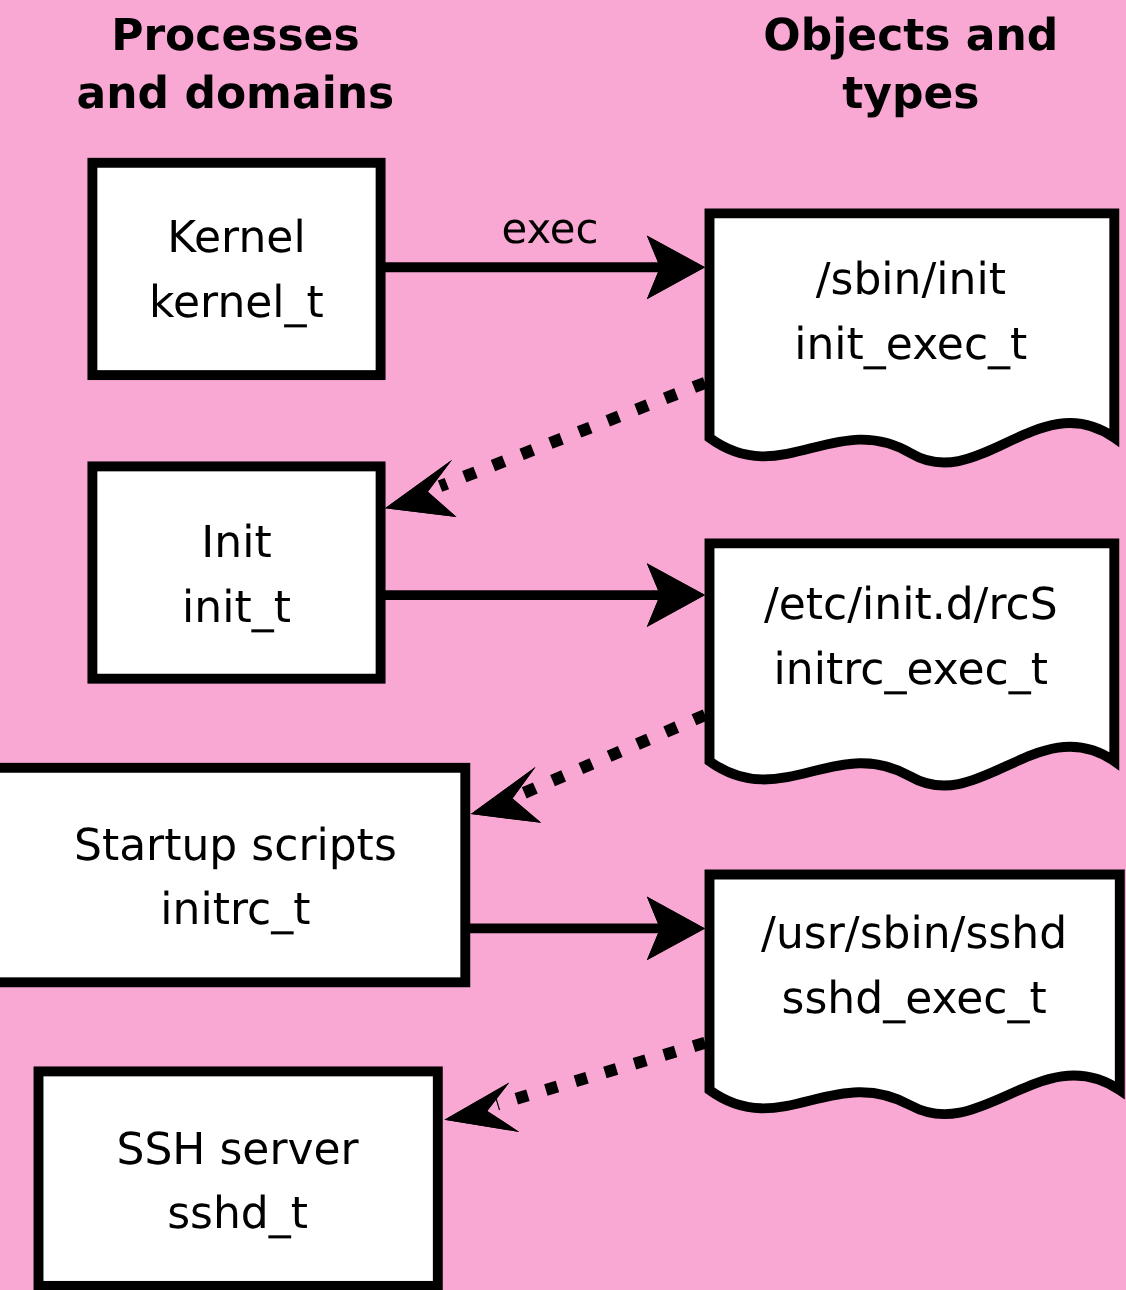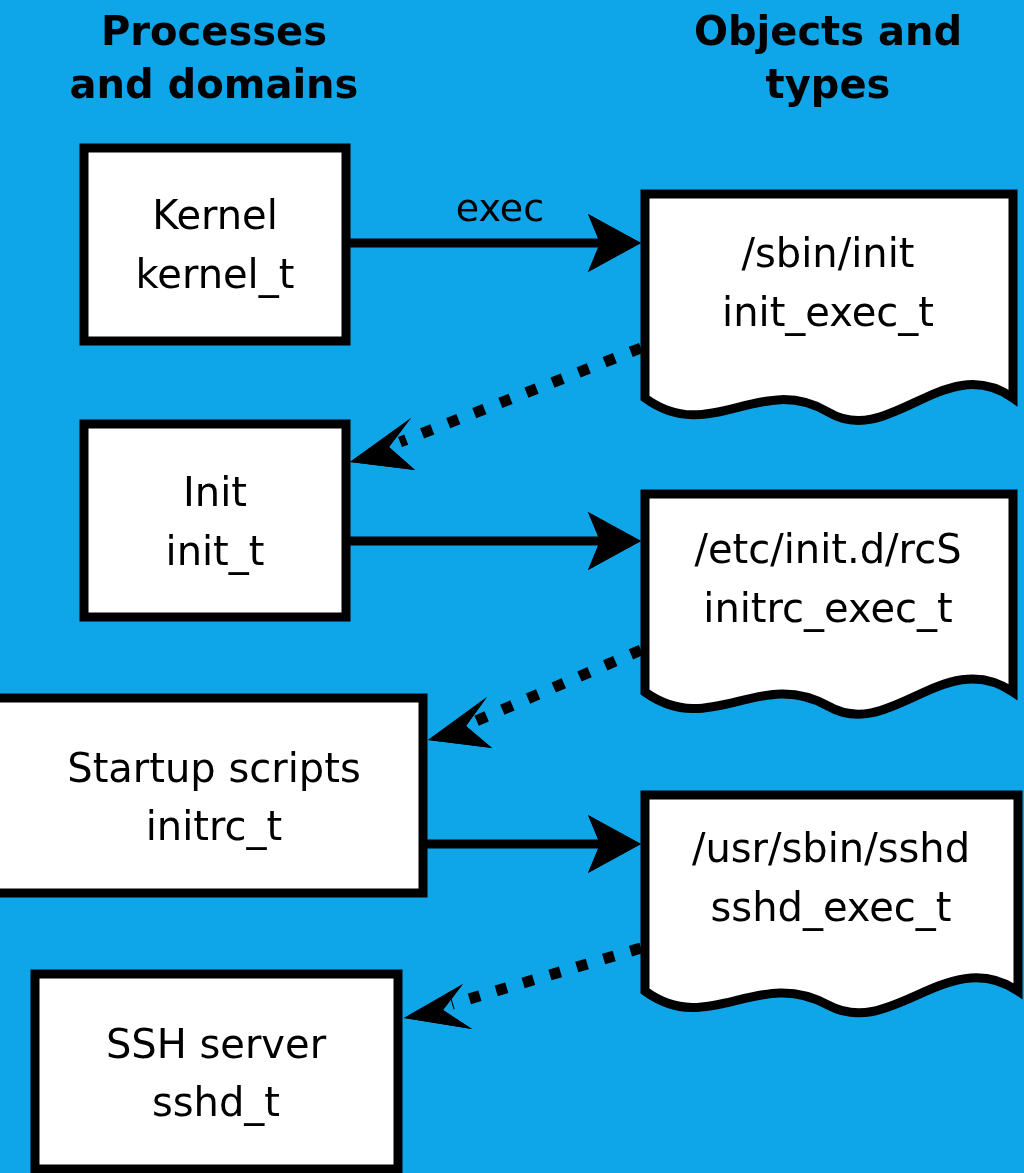--- a/index.html
+++ b/index.html
@@ -10,21 +10,21 @@
   body {
     width: 1024px;
     height: 1173px;
     overflow: hidden;
     font-family: "DejaVu Sans", sans-serif;
   }
   #diagram-root {
     position: relative;
     width: 1024px;
     height: 1173px;
-    background: #0ea5e9;
+    background: #f9a8d4;
   }
   svg.diagram-canvas {
     display: block;
     width: 1024px;
     height: 1173px;
   }
   .col-heading {
     font-family: "DejaVu Sans", sans-serif;
     font-weight: bold;
     font-size: 40px;

